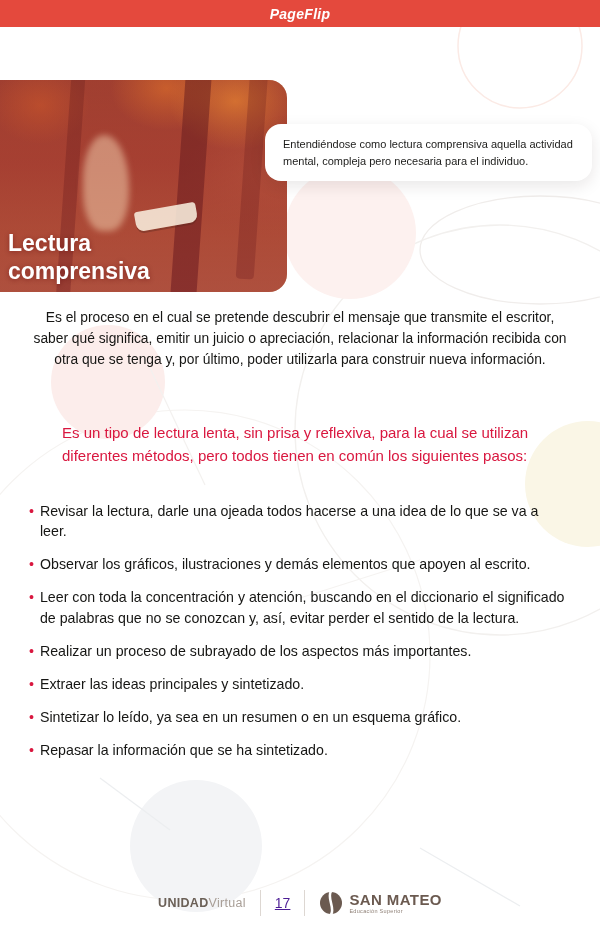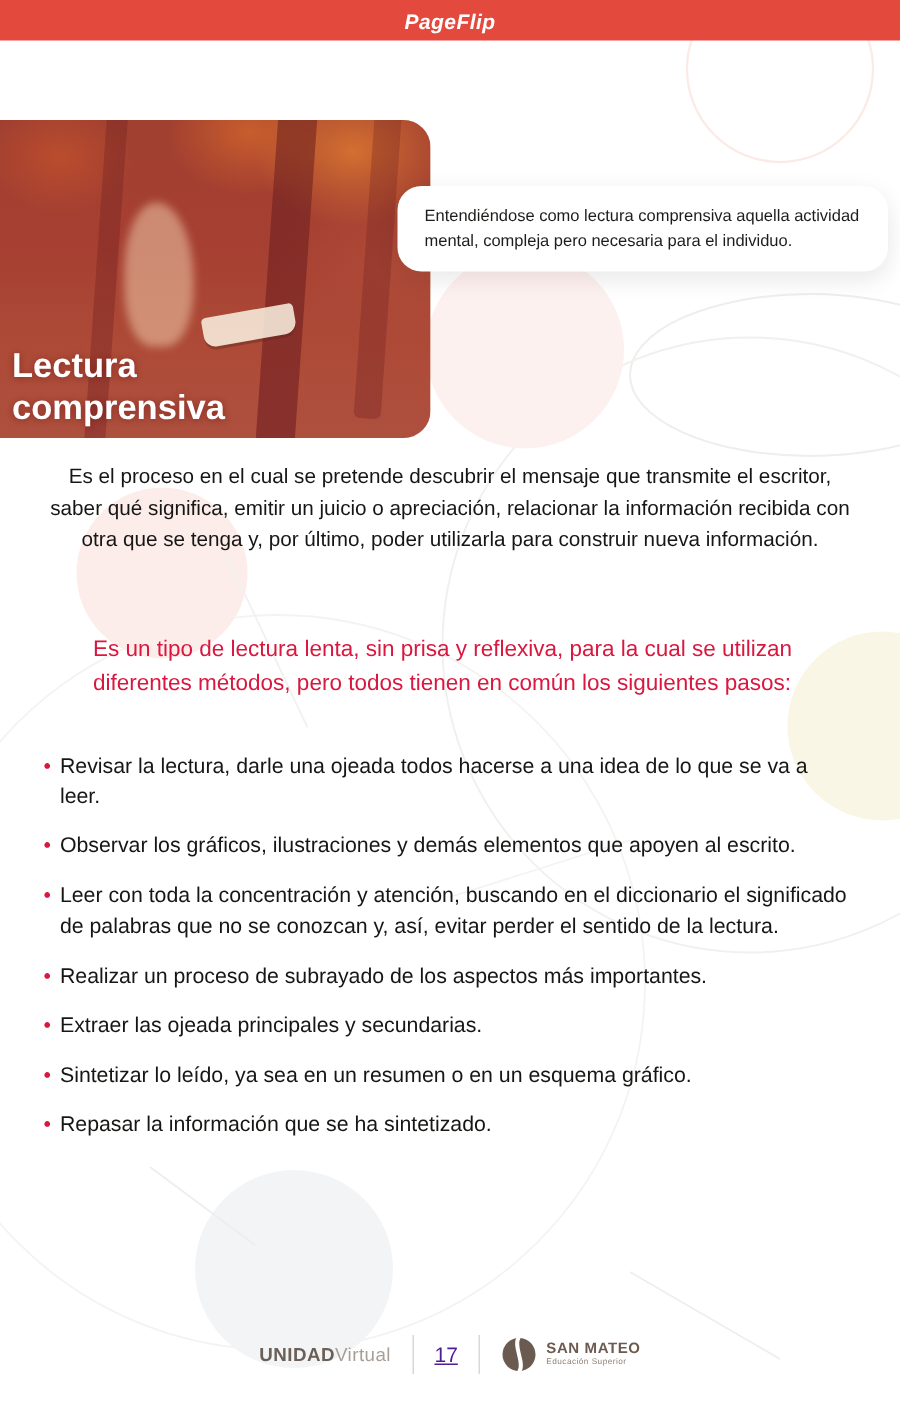--- a/index.html
+++ b/index.html
@@ -58,21 +58,21 @@
   
   .footer{position:absolute;left:0;top:890px;width:600px;display:flex;align-items:center;
         justify-content:center;gap:14px;z-index:2;}
   .fdiv{width:1px;height:26px;background:#ddd7d2;}
   .brandword{font-size:12.5px;letter-spacing:.3px;}
   .brandword .b1{font-weight:bold;color:#6b6057;}
   .brandword .b2{color:#a89e96;}
   .pageno{font-size:14px;color:#4c1d95;text-decoration:underline;}
   .logo{display:flex;align-items:center;gap:6px;}
   .logo-text{display:flex;flex-direction:column;line-height:1.1;}
-  .logo-name{font-size:10px;font-weight:bold;letter-spacing:.4px;color:#6b5a50;}
+  .logo-name{font-size:15px;font-weight:bold;letter-spacing:.4px;color:#6b5a50;}
   .logo-sub{font-size:5.5px;color:#8d7f75;letter-spacing:.3px;}
 </style>
 </head>
 <body>
 
 <div class="page">
 
   <svg class="bg" width="600" height="951" viewBox="0 0 600 951">
     <circle cx="520" cy="46" r="62" fill="none" stroke="#fbeae5" stroke-width="1.5"></circle>
     <ellipse cx="540" cy="250" rx="120" ry="54" fill="none" stroke="#f0edeb" stroke-width="1.3"></ellipse>
@@ -122,21 +122,21 @@
       <div class="bullet">
       <span class="dot">•</span>
       <span class="btext">Leer con toda la concentración y atención, buscando en el diccionario el significado de palabras que no se conozcan y, así, evitar perder el sentido de la lectura.</span>
     </div>
       <div class="bullet">
       <span class="dot">•</span>
       <span class="btext">Realizar un proceso de subrayado de los aspectos más importantes.</span>
     </div>
       <div class="bullet">
       <span class="dot">•</span>
-      <span class="btext">Extraer las ojeada principales y secundarias.</span>
+      <span class="btext">Extraer las ideas principales y sintetizado.</span>
     </div>
       <div class="bullet">
       <span class="dot">•</span>
       <span class="btext">Sintetizar lo leído, ya sea en un resumen o en un esquema gráfico.</span>
     </div>
       <div class="bullet">
       <span class="dot">•</span>
       <span class="btext">Repasar la información que se ha sintetizado.</span>
     </div>
     </div>

